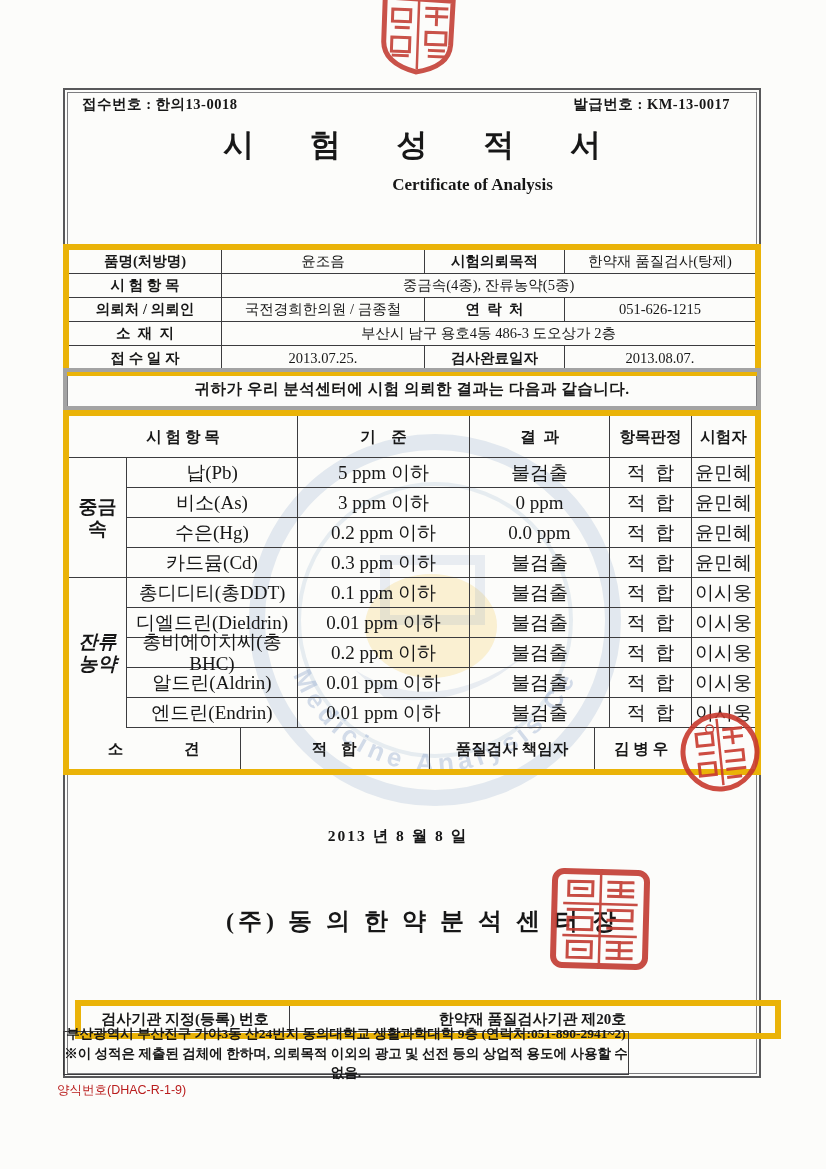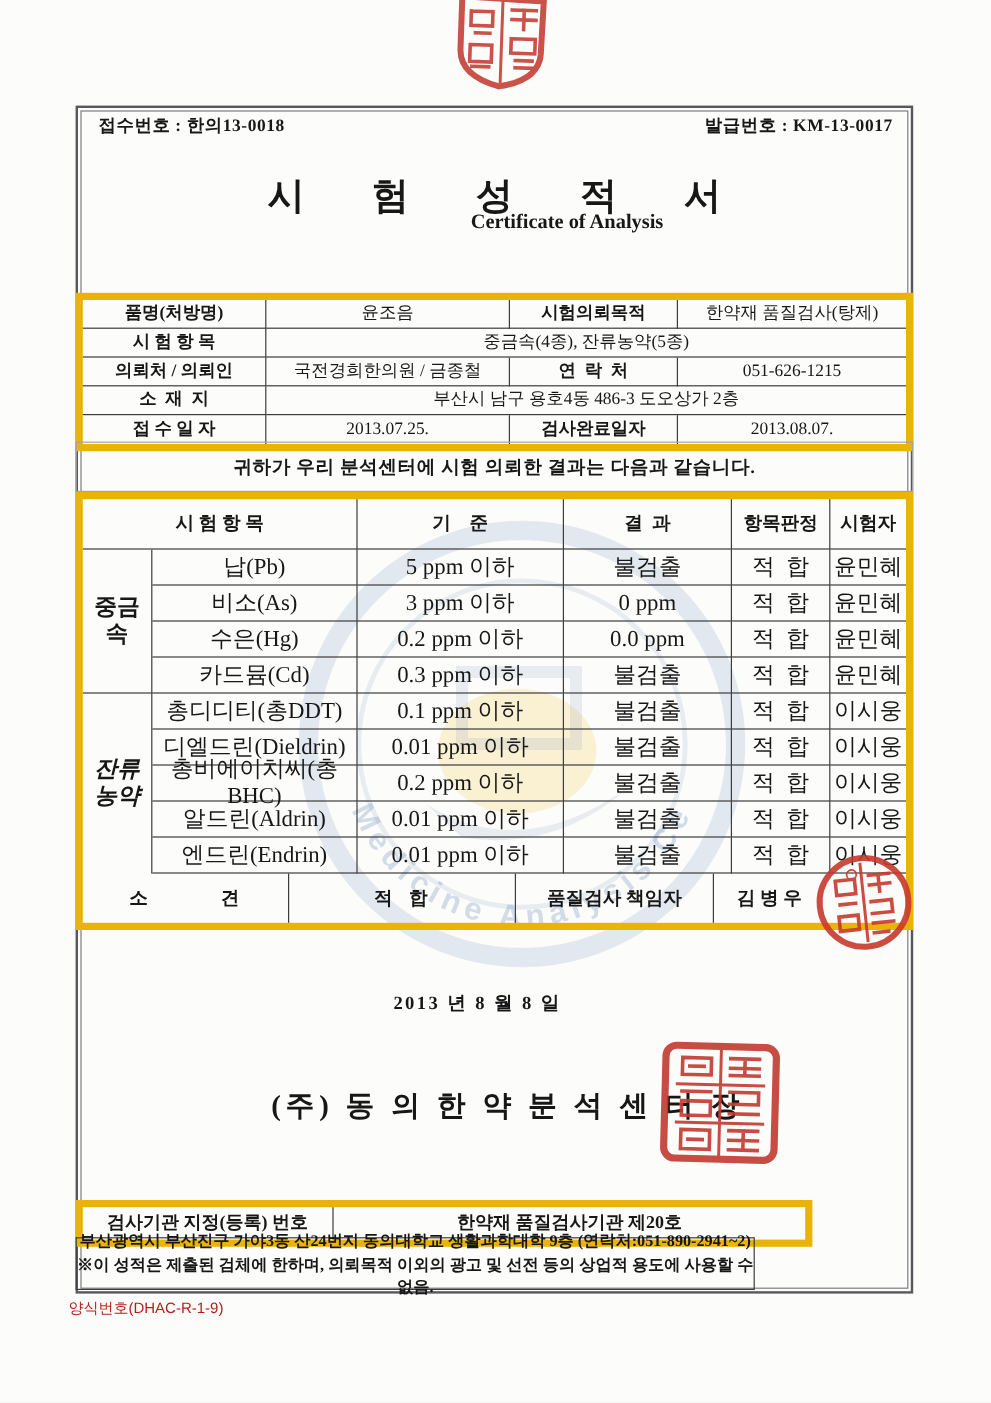--- a/index.html
+++ b/index.html
@@ -15,21 +15,21 @@
     left:63px;top:88px;width:698px;height:990px;
     border:2px solid #58585a;box-sizing:border-box;
   }
   .frame::after{
     content:"";position:absolute;inset:2px;border:1px solid #7d7d80;
   }
   
   .hdr-no{font-size:14.5px;font-weight:700;letter-spacing:.5px;}
   .doc-title{
     left:63px;top:124px;width:698px;text-align:center;
-    font-size:31px;font-weight:700;letter-spacing:24px;text-indent:24px;margin-top:18px;
+    font-size:31px;font-weight:700;letter-spacing:24px;text-indent:24px;
   }
   .doc-sub{
     left:63px;top:175px;width:819px;text-align:center;
     font-size:17px;font-weight:700;
   }
   
   .tbl{box-sizing:border-box;border:6px solid #eab308;background:transparent;}
   .cell{
     box-sizing:border-box;display:flex;align-items:center;justify-content:center;
     border-right:1px solid #3c3c3e;border-bottom:1px solid #3c3c3e;
@@ -38,41 +38,41 @@
   }
   .cell.nr{border-right:none;}
   .cell.nb{border-bottom:none;}
   .lbl{font-weight:700;}
   
   .info{left:63px;top:244px;width:698px;display:grid;
         grid-template-columns:153px 203px 140px auto;grid-auto-rows:24px;}
   
   .notice{
     left:63px;top:368px;width:698px;height:42px;box-sizing:border-box;
-    border:1px solid #a3a3a3;display:flex;align-items:center;justify-content:center;
+    border:4px solid #a3a3a3;display:flex;align-items:center;justify-content:center;
     font-size:15.5px;font-weight:700;letter-spacing:.5px;
   }
   
   .results{left:63px;top:410px;width:698px;}
   .res-head{display:grid;grid-template-columns:229px 172px 140px 82px auto;height:42px;}
   .res-head .cell{font-size:15.5px;font-weight:700;border-bottom:1px solid #3c3c3e;}
   .res-body{display:grid;grid-template-columns:58px 171px 172px 140px 82px auto;grid-auto-rows:30px;}
   .res-body .cell{font-size:19px;}
   .group-cell{font-weight:700;font-size:15px;white-space:pre-line;}
   .res-sum{display:grid;grid-template-columns:172px 189px 165px auto;height:41px;}
   .res-sum .cell{border-bottom:none;font-weight:700;font-size:15.5px;}
   .big{font-size:17.5px;letter-spacing:2px;}
   
   .stamp{pointer-events:none;}
   
   .date-line{left:63px;top:826px;width:670px;text-align:center;
     font-size:15.5px;font-weight:700;letter-spacing:2px;}
   .issuer{left:63px;top:905px;width:720px;text-align:center;
     font-size:24px;font-weight:700;letter-spacing:4px;}
-  .reg{left:63px;top:1000px;width:614px;display:grid;
+  .reg{left:75px;top:1000px;width:706px;display:grid;
        grid-template-columns:209px auto;grid-auto-rows:27px;}
   .reg .cell{font-size:15px;font-weight:700;}
   .foot-box{
     left:63px;top:1031px;width:566px;height:44px;box-sizing:border-box;
     border:1px solid #3c3c3e;display:flex;flex-direction:column;
     align-items:center;justify-content:center;gap:1px;
     font-size:13.5px;font-weight:700;line-height:19px;text-align:center;
   }
   .form-no{left:57px;top:1082px;font-size:12.5px;color:#b91c1c;
     font-family:"Liberation Sans","DejaVu Sans",sans-serif;}
@@ -103,21 +103,21 @@
       <path d="M54 14 h20 M54 22 h20 M64 14 v16 M54 38 h20 v12 h-20 z M58 56 h14 M58 62 h14" stroke-width="3"></path>
       <path d="M22 62 h14" stroke-width="3"></path>
     </g>
   </svg>
 
   <div class="abs frame"></div>
 
   <div class="abs hdr-no" style="left:82px;top:95px;">
     <span>접수번호 : </span><span>한의13-0018</span>
   </div>
-  <div class="abs hdr-no" style="right:82px;top:95px;">
+  <div class="abs hdr-no" style="right:96px;top:95px;">
     <span>발급번호 : </span><span>KM-13-0017</span>
   </div>
 
   <div class="abs doc-title">시 험 성 적 서</div>
   <div class="abs doc-sub">Certificate of Analysis</div>
 
   <div class="abs tbl info">
     <div class="cell lbl">품명(처방명)</div>
     <div class="cell">윤조음</div>
     <div class="cell lbl">시험의뢰목적</div>

